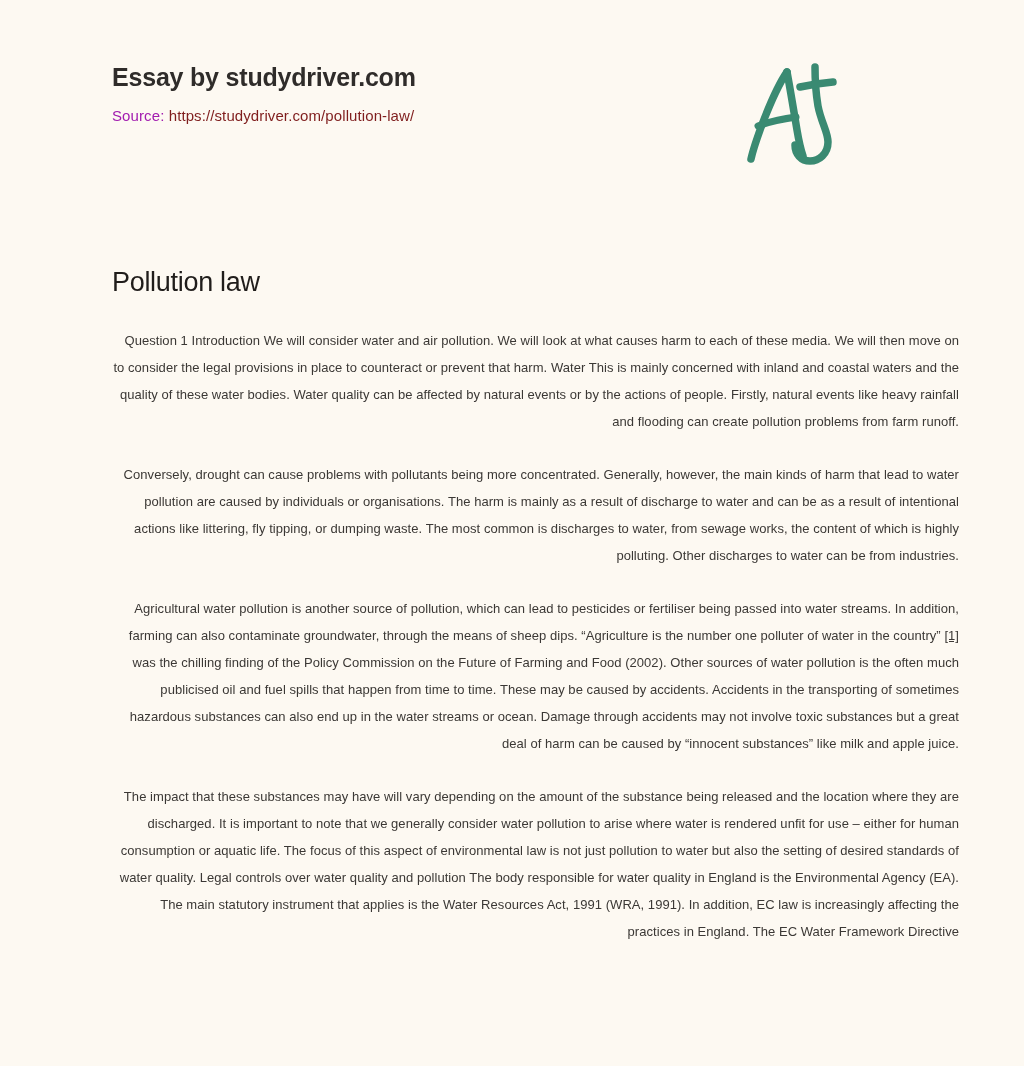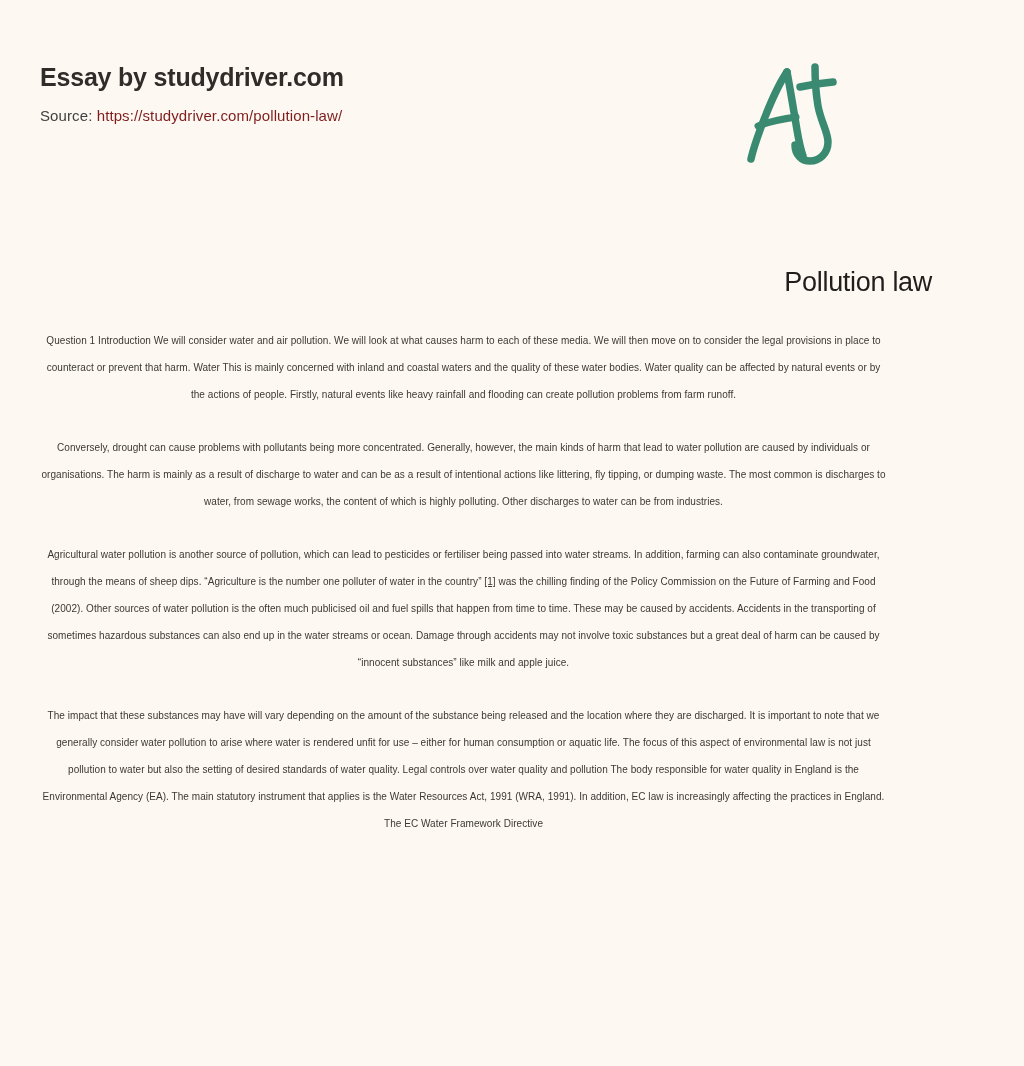--- a/index.html
+++ b/index.html
@@ -12,21 +12,21 @@
     background: #fdf9f2;
     font-family: "Liberation Sans", sans-serif;
     overflow: hidden;
     position: relative;
   }
 
   .page {
     width: 1024px;
     height: 861px;
     box-sizing: border-box;
-    padding: 0 92px 0 40px;
+    padding: 0 92px 0 112px;
     position: relative;
   }
 
   
   .header {
     position: relative;
     padding-top: 62px;
     min-height: 118px;
   }
   .header-text {
@@ -41,21 +41,21 @@
     margin: 0;
   }
   .source-line {
     margin-top: 13px;
     font-size: 15px;
     line-height: 1.3;
     color: #8d8882;
     letter-spacing: 0.1px;
   }
   .source-label {
-    color: #404040;
+    color: #a21caf;
   }
   .source-url {
     color: #7f1d1d;
     text-decoration: none;
   }
 
   
   .logo {
     position: absolute;
     right: 84px;
@@ -73,31 +73,30 @@
   .article {
     margin-top: 86px;
   }
   .article-title {
     font-size: 27px;
     font-weight: normal;
     color: #201d1b;
     letter-spacing: -0.3px;
     margin: 0 0 29px 0;
     line-height: 1.2;
-    text-align: right;
   }
   .body-copy {
     width: 847px;
   }
   .body-copy p {
-    font-size: 10px;
+    font-size: 13px;
     line-height: 27px;
     color: #3b3835;
     margin: 0 0 26px 0;
-    text-align: center;
+    text-align: right;
     letter-spacing: 0.05px;
   }
   .body-copy p:last-child {
     margin-bottom: 0;
   }
   .cite-link {
     color: #3b3835;
     text-decoration: underline;
   }
 </style>

